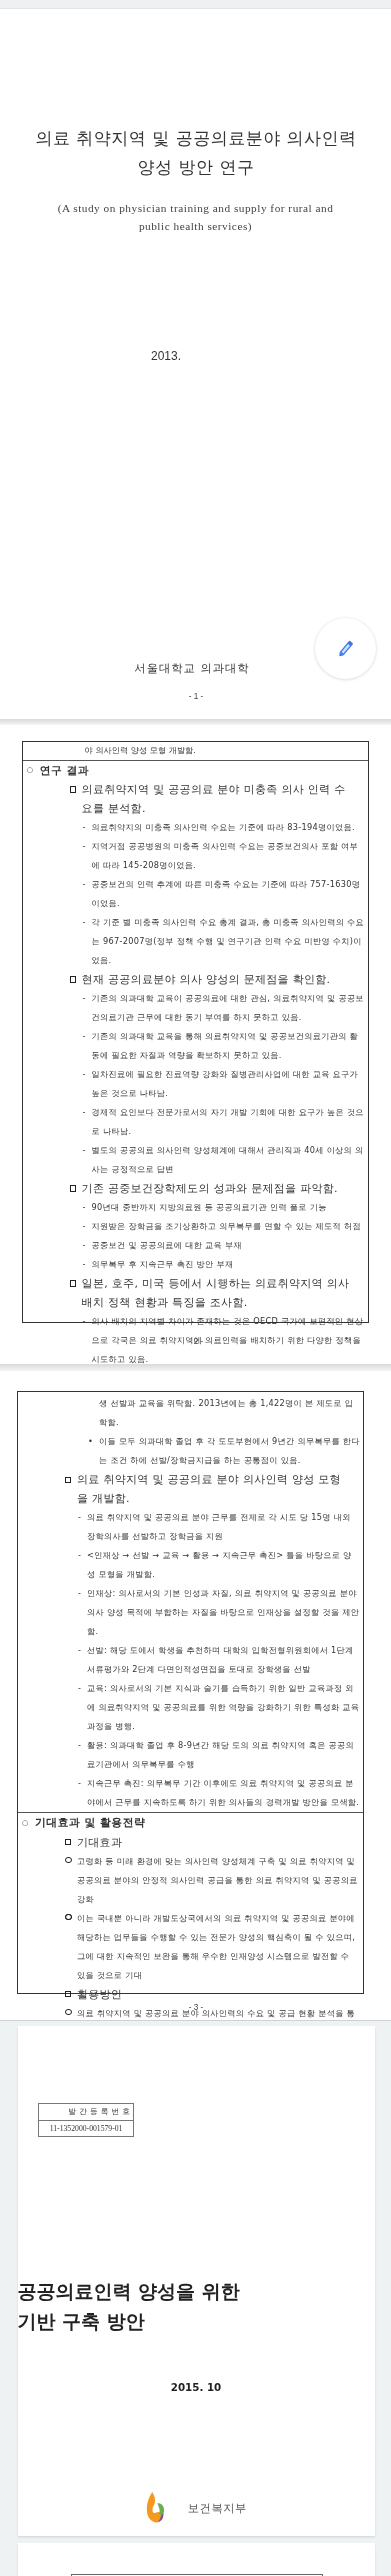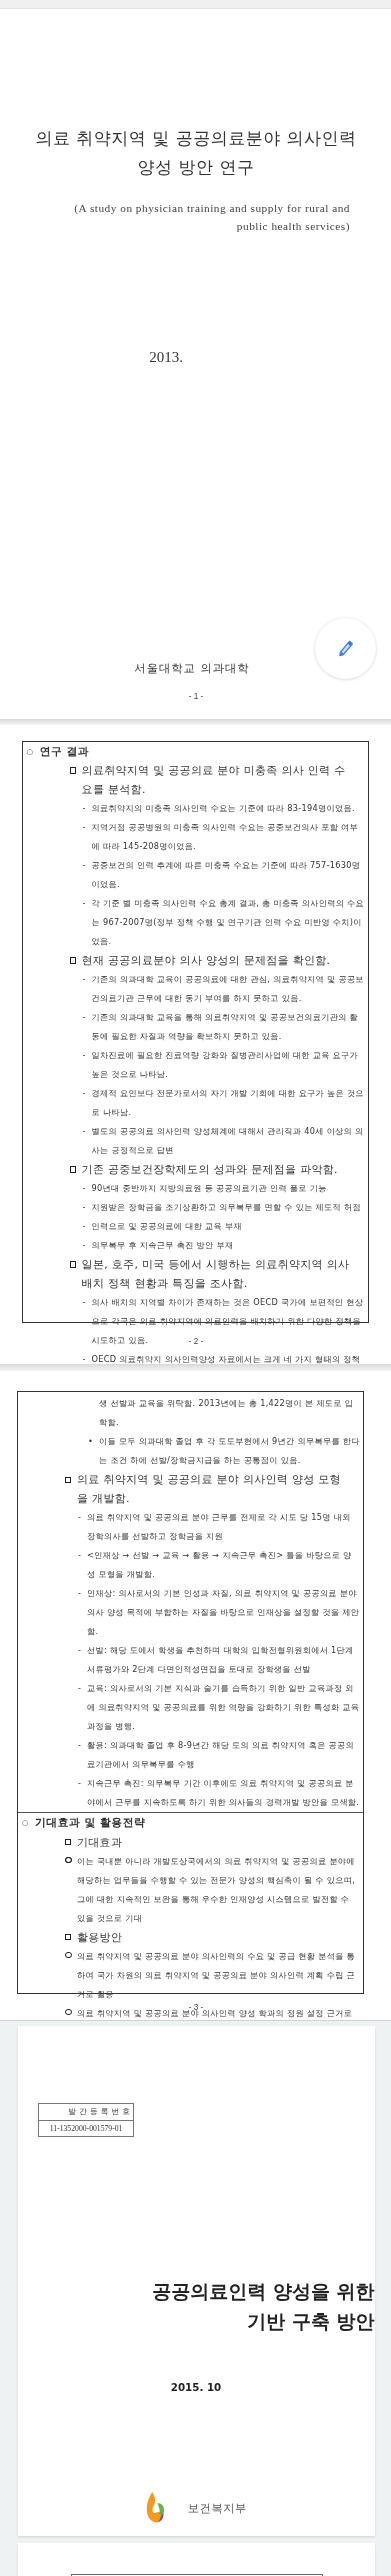--- a/index.html
+++ b/index.html
@@ -5,24 +5,24 @@
   * { box-sizing: border-box; margin: 0; padding: 0; }
   html, body { width: 392px; background: #ffffff; }
   body { font-family: "DejaVu Serif", serif; color: #222; position: relative; }
   .topbar { height: 9.3px; background: #eef0f2; border-bottom: 0.5px solid #e2e4e6; }
 
   
   .pageA { position: relative; background: #fff; width: 392px; }
   .cover1 { height: 679px; }
   .cover1 .title { position: absolute; top: 115px; left: 0; width: 392px; text-align: center;
     font-family: "DejaVu Serif", serif; font-size: 17px; line-height: 29px; color: #333; letter-spacing: 0.5px; }
-  .cover1 .subtitle { position: absolute; top: 191px; left: 41px; width: 309px; text-align: right;
+  .cover1 .subtitle { position: absolute; top: 191px; left: 41px; width: 309px; text-align: center;
     font-family: "Liberation Serif", serif; font-size: 11.3px; line-height: 17.5px; color: #444; letter-spacing: 0.5px; }
   .cover1 .year { position: absolute; top: 340px; left: 0; width: 332px; text-align: center;
-    font-family: Liberation Serif, serif; font-size: 15px; color: #333; }
+    font-family: Liberation Sans, sans-serif; font-size: 12px; color: #333; }
   .cover1 .org { position: absolute; top: 652px; left: 0; width: 384px; text-align: center;
     font-family: "DejaVu Serif", serif; font-size: 11.3px; color: #333; letter-spacing: 1px; }
   .pagenum { position: absolute; left: 0; width: 392px; text-align: center; font-family: "Liberation Sans", sans-serif;
     font-size: 8.2px; color: #444; }
   .page-divider { height: 6.2px; background: linear-gradient(#d9d9d9, #f5f5f5); }
 
   .summary { position: relative; height: 639px; }
   .summary2 { position: relative; height: 649px; }
   .box { position: absolute; left: 21.6px; width: 347px; border: 1px solid #333; border-bottom-width: 1.5px; background: #fff;
     font-family: "DejaVu Sans", sans-serif; color: #333; }
@@ -43,21 +43,21 @@
     box-shadow: 0 0.5px 3.1px rgba(0,0,0,0.18); z-index: 5; }
   .fab svg { position: absolute; left: 21.6px; top: 20.6px; }
 
   
   .grayarea { background: #eef2f3; padding: 5.2px 0 0; border-top: 0.5px solid #cfd3d5; }
   .card { position: relative; margin: 0 17.5px 7.2px; width: 357px; background: #fff; box-shadow: 0 1.5px 2.1px rgba(0,0,0,0.12); }
   .cover2 { height: 510px; }
   .regbox { position: absolute; left: 20.6px; top: 77px; width: 96px; border: 0.5px solid #777; font-family: "DejaVu Serif", serif; }
   .regbox .hd { border-bottom: 0.5px solid #777; text-align: right; font-size: 7.7px; padding: 3.1px 0; letter-spacing: 3.1px; color: #333; }
   .regbox .num { text-align: center; font-size: 7.7px; padding: 3.1px 0; color: #333; font-family: "Liberation Serif", serif; }
-  .cover2 .title { position: absolute; top: 250px; left: 0; width: 357px; text-align: right; font-family: "DejaVu Sans", sans-serif;
+  .cover2 .title { position: absolute; top: 250px; left: 0; width: 357px; text-align: left; font-family: "DejaVu Sans", sans-serif;
     font-weight: bold; font-size: 19px; line-height: 30px; color: #222; }
   .cover2 .date { position: absolute; top: 355px; left: 0; width: 357px; text-align: center; font-family: "DejaVu Sans", sans-serif;
     font-weight: bold; font-size: 10.3px; color: #222; }
   .logo { position: absolute; top: 296px; left: 0; width: 357px; text-align: center; }
   .logo .inner { display: inline-flex; align-items: center; gap: 22px; }
   .logo .mark { width: 20.6px; height: 37px; }
   .logo .name { font-family: "DejaVu Sans", sans-serif; font-size: 11.3px; color: #555; letter-spacing: 0.5px; }
 
   .staff-page { height: 752px; }
   .staffbox { position: absolute; left: 53px; top: 31px; width: 252px; height: 391px; border: 0.5px solid #666;
@@ -89,39 +89,40 @@
       <rect x="12" y="2" width="10" height="30" rx="2" fill="#3b78e7"></rect>
       <rect x="14.5" y="9" width="5" height="20" fill="#cfe0ff"></rect>
       <polygon points="12,32 22,32 17,38" fill="#3b78e7"></polygon>
     </g>
   </svg>
 </div>
 <div class="page-divider"></div>
 
 <div class="pageA summary">
   <div class="box" style="top:15.5px; height:582px;">
+    <div class="topline">야 의사인력 양성 모형 개발함.</div>
     <div class="sect-head">
       <span class="circ">○</span><span>연구 결과</span>
     </div>
     <div id="p2items">
         <div class="row-sq"><span class="sq"></span><span>의료취약지역 및 공공의료 분야 미충족 의사 인력 수요를 분석함.</span></div>
         <div class="row-dash"><span class="dash">-</span><span>의료취약지의 미충족 의사인력 수요는 기준에 따라 83-194명이었음.</span></div>
         <div class="row-dash"><span class="dash">-</span><span>지역거점 공공병원의 미충족 의사인력 수요는 공중보건의사 포함 여부에 따라 145-208명이었음.</span></div>
         <div class="row-dash"><span class="dash">-</span><span>공중보건의 인력 추계에 따른 미충족 수요는 기준에 따라 757-1630명이었음.</span></div>
         <div class="row-dash"><span class="dash">-</span><span>각 기준 별 미충족 의사인력 수요 총계 결과, 총 미충족 의사인력의 수요는 967-2007명(정부 정책 수행 및 연구기관 인력 수요 미반영 수치)이었음.</span></div>
         <div class="row-sq"><span class="sq"></span><span>현재 공공의료분야 의사 양성의 문제점을 확인함.</span></div>
         <div class="row-dash"><span class="dash">-</span><span>기존의 의과대학 교육이 공공의료에 대한 관심, 의료취약지역 및 공공보건의료기관 근무에 대한 동기 부여를 하지 못하고 있음.</span></div>
         <div class="row-dash"><span class="dash">-</span><span>기존의 의과대학 교육을 통해 의료취약지역 및 공공보건의료기관의 활동에 필요한 자질과 역량을 확보하지 못하고 있음.</span></div>
         <div class="row-dash"><span class="dash">-</span><span>일차진료에 필요한 진료역량 강화와 질병관리사업에 대한 교육 요구가 높은 것으로 나타남.</span></div>
         <div class="row-dash"><span class="dash">-</span><span>경제적 요인보다 전문가로서의 자기 개발 기회에 대한 요구가 높은 것으로 나타남.</span></div>
         <div class="row-dash"><span class="dash">-</span><span>별도의 공공의료 의사인력 양성체계에 대해서 관리직과 40세 이상의 의사는 긍정적으로 답변</span></div>
         <div class="row-sq"><span class="sq"></span><span>기존 공중보건장학제도의 성과와 문제점을 파악함.</span></div>
         <div class="row-dash"><span class="dash">-</span><span>90년대 중반까지 지방의료원 등 공공의료기관 인력 풀로 기능</span></div>
         <div class="row-dash"><span class="dash">-</span><span>지원받은 장학금을 조기상환하고 의무복무를 면할 수 있는 제도적 허점</span></div>
-        <div class="row-dash"><span class="dash">-</span><span>인력으로 및 공공의료에 대한 교육 부재</span></div>
+        <div class="row-dash"><span class="dash">-</span><span>공중보건 및 공공의료에 대한 교육 부재</span></div>
         <div class="row-dash"><span class="dash">-</span><span>의무복무 후 지속근무 촉진 방안 부재</span></div>
         <div class="row-sq"><span class="sq"></span><span>일본, 호주, 미국 등에서 시행하는 의료취약지역 의사배치 정책 현황과 특징을 조사함.</span></div>
         <div class="row-dash"><span class="dash">-</span><span>의사 배치의 지역별 차이가 존재하는 것은 OECD 국가에 보편적인 현상으로 각국은 의료 취약지역에 의료인력을 배치하기 위한 다양한 정책을 시도하고 있음.</span></div>
         <div class="row-dash"><span class="dash">-</span><span>OECD 의료취약지 의사인력양성 자료에서는 크게 네 가지 형태의 정책으로 구분하여 조사함: 의과대학 학생 대상 정책, 재정적 인센티브, 근무지역 규제, 의료서비스 전달체계개편</span></div>
         <div class="row-dash"><span class="dash">-</span><span>호주 역시 다각적인 정책을 시행하고 있었으며 특히, 학생 선발과 장학금 지급을 통한 의사 양성 방안으로 BMP scheme, MRBS scheme, RAMUS 세 가지 제도를 운영하고 있음.</span></div>
         <div class="row-dash"><span class="dash">-</span><span>미국은 다수의 대학에서 농어촌지역에서 근무할 의사인력 양성 프로그램을 운영하고 있음.</span></div>
         <div class="row-dash"><span class="dash">-</span><span>일본은 두 가지 형태로 의료 취약지역 의사인력을 양성하고 있음.</span></div>
         <div class="row-dot"><span class="dot">•</span><span>1972년 사립대학 형태로 자치의과대학이 설립되었으며, 매년 각 도도부현에서 2-3명씩 총 123명을 선발하여 농어촌지역 의료에 특성화된 교육을 시행</span></div>
         <div class="row-dot"><span class="dot">•</span><span>2006년, 지역의 의사부족과 편재를 해소하기 위해 의과대학 정원을 증원하고 지역틀 선발(특례입학)제도를 활성화 함. 각 도도부현이 의과대학에 장학</span></div>
       </div>
@@ -143,20 +144,21 @@
         <div class="row-dash"><span class="dash">-</span><span>교육: 의사로서의 기본 지식과 술기를 습득하기 위한 일반 교육과정 외에 의료취약지역 및 공공의료를 위한 역량을 강화하기 위한 특성화 교육과정을 병행.</span></div>
         <div class="row-dash"><span class="dash">-</span><span>활용: 의과대학 졸업 후 8-9년간 해당 도의 의료 취약지역 혹은 공공의료기관에서 의무복무를 수행</span></div>
         <div class="row-dash"><span class="dash">-</span><span>지속근무 촉진: 의무복무 기간 이후에도 의료 취약지역 및 공공의료 분야에서 근무를 지속하도록 하기 위한 의사들의 경력개발 방안을 모색함.</span></div>
       </div>
     <div class="divline"></div>
     <div class="sect-head">
       <span class="circ">○</span><span>기대효과 및 활용전략</span>
     </div>
     <div id="p3bot">
         <div class="row-sq"><span class="sq"></span><span>기대효과</span></div>
+        <div class="row-o"><span class="oc"></span><span>고령화 등 미래 환경에 맞는 의사인력 양성체계 구축 및 의료 취약지역 및 공공의료 분야의 안정적 의사인력 공급을 통한 의료 취약지역 및 공공의료 강화</span></div>
         <div class="row-o"><span class="oc"></span></div>
         <div class="row-o"><span class="oc"></span><span>이는 국내뿐 아니라 개발도상국에서의 의료 취약지역 및 공공의료 분야에 해당하는 업무들을 수행할 수 있는 전문가 양성의 핵심축이 될 수 있으며, 그에 대한 지속적인 보완을 통해 우수한 인재양성 시스템으로 발전할 수 있을 것으로 기대</span></div>
         <div class="row-sq"><span class="sq"></span><span>활용방안</span></div>
         <div class="row-o"><span class="oc"></span><span>의료 취약지역 및 공공의료 분야 의사인력의 수요 및 공급 현황 분석을 통하여 국가 차원의 의료 취약지역 및 공공의료 분야 의사인력 계획 수립 근거로 활용</span></div>
         <div class="row-o"><span class="oc"></span><span>의료 취약지역 및 공공의료 분야 의사인력 양성 학과의 정원 설정 근거로 활용</span></div>
         <div class="row-o"><span class="oc"></span><span>실제 공공의료 분야에 투입될 전문 인재양성을 계획하고 있는 대학 및 기관 등에서 인재양성 시스템 개발기준으로 활용</span></div>
         <div class="row-o"><span class="oc"></span><span>의료 취약지역 및 공공의료기관 미충족 의사인력 수요 예측과 배치에 활용</span></div>
         <div class="row-dash"><span class="dash">-</span><span>취약지역 각급 의료기관 미충족 의사인력 수요 파악에 활용</span></div>
         <div class="row-dot"><span class="dot">•</span><span>전공의 수련기간 및 전문의 취득 이후 지역 공공의료기관 근무</span></div>
         <div class="row-dash"><span class="dash">-</span><span>공중 보건기관 근무 의사 수 측정에 활용</span></div>

